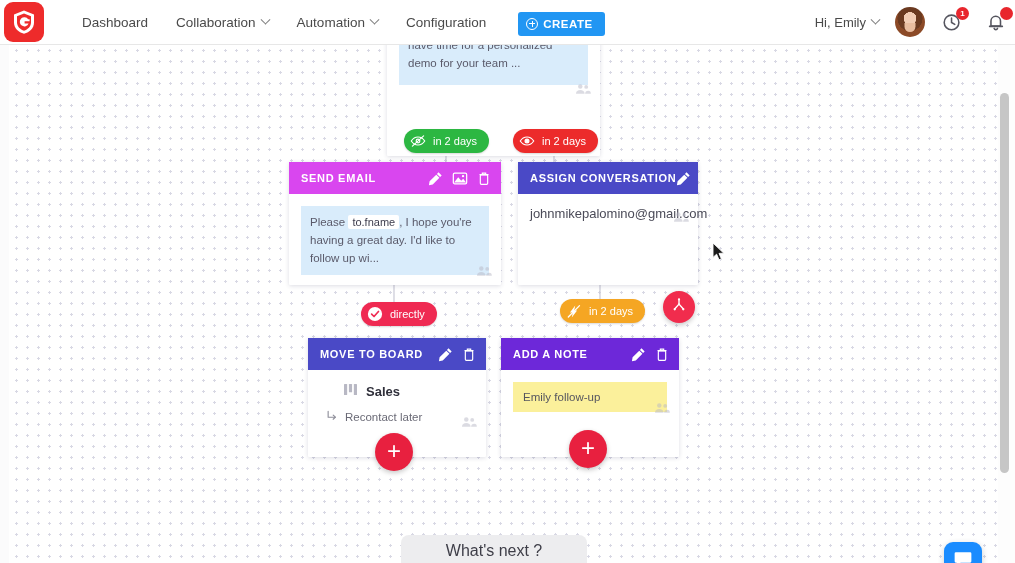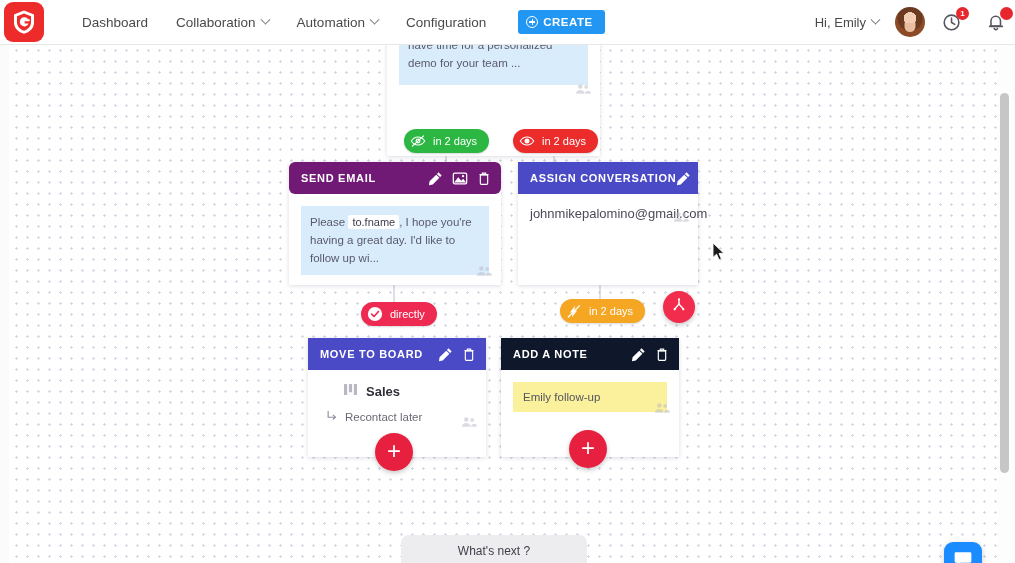--- a/index.html
+++ b/index.html
@@ -16,21 +16,21 @@
     position: absolute; top: 0; left: 0; width: 1015px; height: 45px;
     background: #ffffff; border-bottom: 1px solid #e7e7e7;
     display: flex; align-items: center; z-index: 50;
   }
   .logo {
     width: 40px; height: 40px; margin-left: 4px; border-radius: 9px;
     background: #ee2b2b; display: flex; align-items: center; justify-content: center;
     flex: none;
   }
   .logo svg { display: block; }
-  .nav { display: flex; align-items: center; margin-left: 24px; }
+  .nav { display: flex; align-items: flex-end; margin-left: 24px; }
   .nav-item {
     font-size: 13.5px; color: #4a4a4a; padding: 6px 14px; cursor: pointer;
     display: flex; align-items: center; white-space: nowrap;
   }
   .caret {
     display: inline-block; margin-left: 6px; width: 7px; height: 7px;
     border-right: 1.6px solid #7d7d7d; border-bottom: 1.6px solid #7d7d7d;
     transform: rotate(45deg) translate(-2px,-2px);
   }
   .create-btn {
@@ -140,21 +140,21 @@
     font-size: 24px; line-height: 0; font-weight: 300;
   }
   .branch-btn { width: 32px; height: 32px; background: #f12c4d; }
 
   
   .whats-next {
     position: absolute; left: 401px; top: 490px; width: 186px; height: 47px;
     background: #ededef; border-radius: 8px; display: flex; flex-direction: column;
     align-items: center; justify-content: center; gap: 3px;
   }
-  .wn-title { font-size: 12px; color: #3e3e48; }
+  .wn-title { font-size: 16px; color: #3e3e48; }
   .wn-sub { font-size: 11px; color: #55555f; display: flex; align-items: center; gap: 4px; }
   .wn-plus { color: #ef3b5b; font-size: 16px; font-weight: 300; line-height: 0; position: relative; top: 1px; }
 
   .chat-fab {
     position: absolute; left: 944px; top: 497px; width: 38px; height: 38px;
     background: #1a8cff; border-radius: 9px; display: flex; align-items: center;
     justify-content: center; cursor: pointer; box-shadow: 0 2px 6px rgba(0,0,0,.2);
   }
 
   .cursor { position: absolute; left: 712px; top: 197px; pointer-events: none; }
@@ -268,21 +268,21 @@
       <span class="p-ico">
         <svg width="16" height="14" viewBox="0 0 20 16" fill="none" stroke="#fff" stroke-width="1.5">
           <path d="M1.6 8 S4.8 3 10 3 s8.4 5 8.4 5 -3.2 5 -8.4 5 S1.6 8 1.6 8z"></path>
           <circle cx="10" cy="8" r="2.4" fill="#fff"></circle>
         </svg>
       </span>
       <span>in 2 days</span>
     </div>
 
     <div class="node" style="left:289px; top:117px; width:212px; height:123px;">
-      <div class="node-hd" style="background:#701a75;border-radius:6px;">
+      <div class="node-hd" style="background:#d946ef;">
         <span class="title">SEND EMAIL</span>
         <span class="hd-icons">
           <span class="hd-ico">
             <svg width="15" height="15" viewBox="0 0 18 18" fill="#fff">
               <path d="M12.6 1.6 l3.8 3.8 -1.9 1.9 -3.8-3.8z M9.9 4.4 l3.8 3.8 -8 8 -4.6 .8 .8-4.6z"></path>
             </svg>
           </span>
           <span class="hd-ico">
             <svg width="16" height="15" viewBox="0 0 18 16" fill="none" stroke="#fff" stroke-width="1.4">
               <rect x="1.5" y="2" width="15" height="12" rx="1.6"></rect>
@@ -419,21 +419,21 @@
             <circle cx="6.6" cy="4" r="2.8"></circle>
               <circle cx="14" cy="4.4" r="2.4"></circle>
             <path d="M1.2 13 c0-3 2.4-4.6 5.4-4.6 S12 10 12 13 z"></path>
             <path d="M12.6 13 c0-2.4 1.6-3.9 4-3.9 s3.2 1.5 3.2 3.9 z"></path>
           </svg>
         </div>
       </div>
     </div>
 
     <div class="node" style="left:501px; top:293px; width:178px; height:119px;">
-      <div class="node-hd" style="background:#0f172a;justify-content:space-between;">
+      <div class="node-hd" style="background:#6d28d9;justify-content:space-between;">
         <span class="title">ADD A NOTE</span>
         <span class="hd-icons">
           <span class="hd-ico">
             <svg width="15" height="15" viewBox="0 0 18 18" fill="#fff">
               <path d="M12.6 1.6 l3.8 3.8 -1.9 1.9 -3.8-3.8z M9.9 4.4 l3.8 3.8 -8 8 -4.6 .8 .8-4.6z"></path>
             </svg>
           </span>
           <span class="hd-ico">
             <svg width="14" height="15" viewBox="0 0 16 18" fill="none" stroke="#fff" stroke-width="1.4">
               <path d="M2.6 4.4 h10.8 M6 4.2 V2.6 h4 v1.6"></path>

